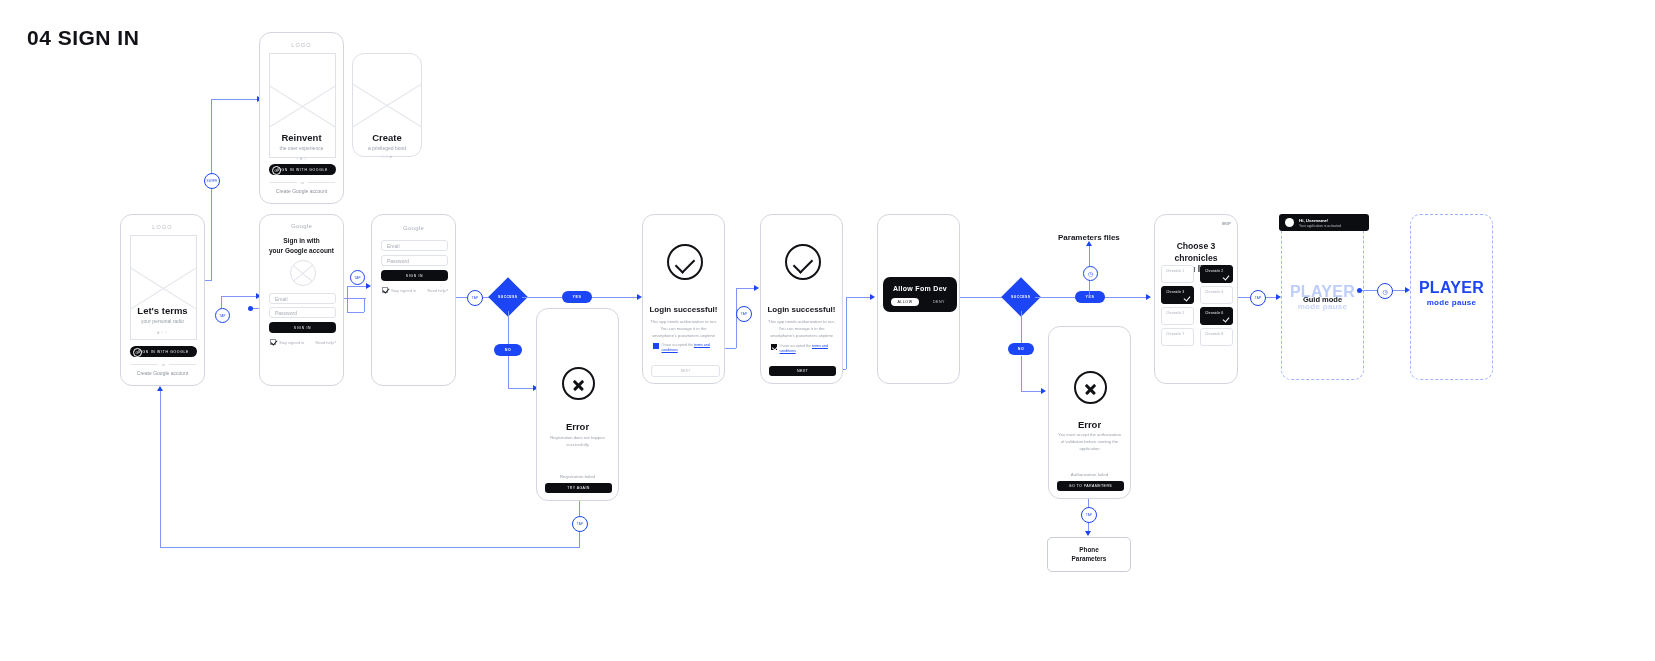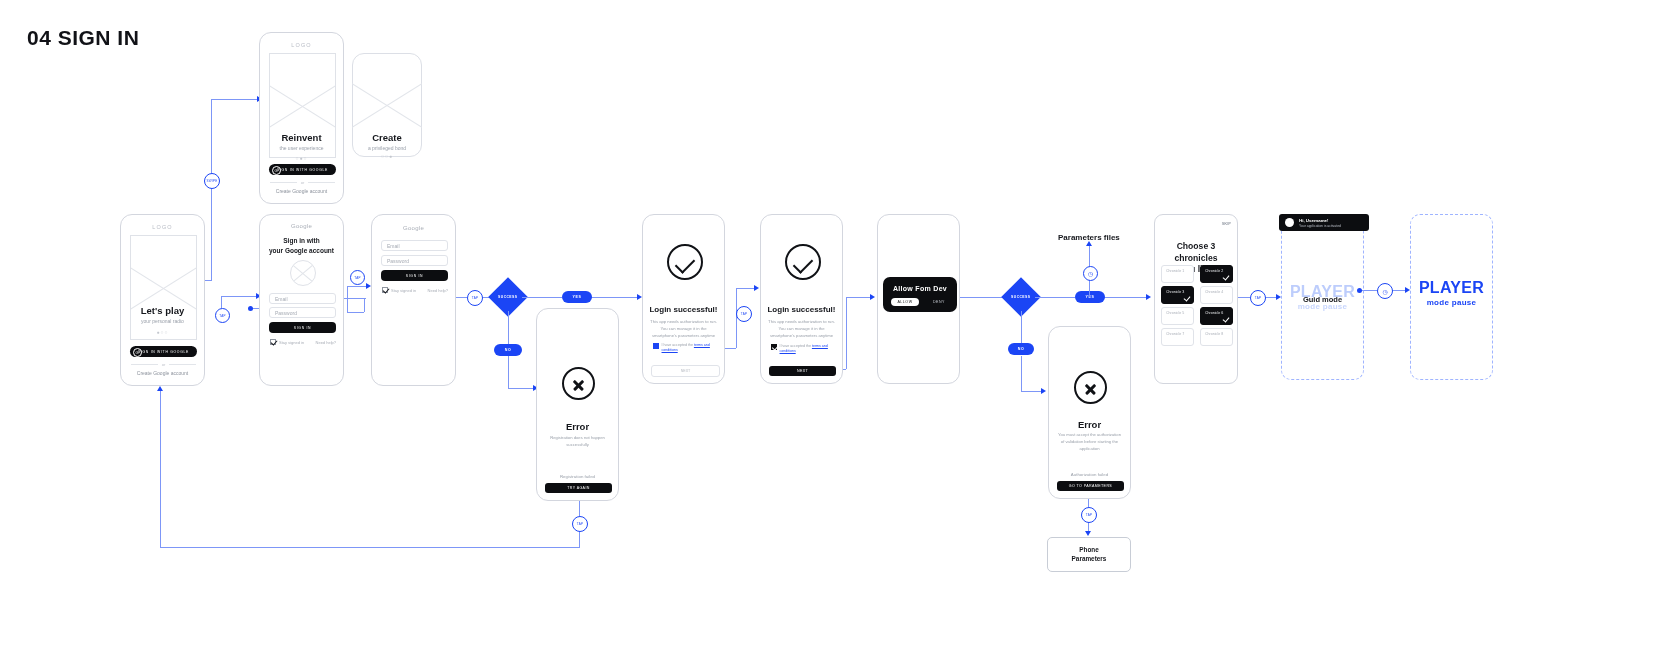--- a/index.html
+++ b/index.html
@@ -272,21 +272,21 @@
   <div class="ln lnh abs" style="left:1392px;top:290px;width:16px;"></div>
   <div class="dot abs" style="left:1357px;top:287.5px;"></div>
   <div class="arrow arr-r abs" style="left:1405px;top:286.5px;"></div>
   <div class="clocknode abs" style="left:1377px;top:283px;width:14px;height:14px;">
     <span>◷</span>
   </div>
 
   <div class="phone" style="left:120px;top:214px;width:85px;height:172px;">
     <div class="logo-lbl" style="top:9px;">LOGO</div>
     <div class="xbox" style="left:9px;top:20px;width:67px;height:105px;"></div>
-    <div class="head-big" style="top:90px;">Let's play</div>
+    <div class="head-big" style="top:90px;">Let's terms</div>
     <div class="sub-small" style="top:103px;">your personal radio</div>
     <div class="dots" style="top:114px;">●○○</div>
     <div class="blackbtn" style="left:9px;top:131px;width:67px;height:11px;">
       <span class="gcirc" style="left:3px;top:2px;">G</span>
       <span>SIGN IN WITH GOOGLE</span>
     </div>
     <div class="or-line" style="left:10px;top:147px;width:65px;">
       <span>or</span>
     </div>
     <div class="create-acct" style="top:155px;">Create Google account</div>
@@ -416,21 +416,21 @@
     </div>
     <div class="body-txt" style="top:144px;font-size:4.4px;">Authorization failed</div>
     <div class="dark-btn" style="left:8px;top:154px;width:67px;height:10px;">GO TO PARAMETERS</div>
   </div>
 
   <div class="note" style="left:1047px;top:537px;width:82px;height:33px;">
     <div>Phone</div>
     <div>Parameters</div>
   </div>
 
-  <div class="phone" style="left:1154px;top:214px;width:84px;height:170px;border-radius:9px;">
+  <div class="phone" style="left:1154px;top:214px;width:84px;height:170px;">
     <div class="chr-skip" style="right:6px;top:6px;">SKIP</div>
     <div class="chr-title" style="top:26px;">
       <span>Choose 3 chronicles</span><br>
       <span>you like</span>
     </div>
     <div class="tile" style="left:6px;top:50px;width:33px;height:18px;">Chronicle 1</div>
     <div class="tile sel" style="left:45px;top:50px;width:33px;height:18px;">
       <span>Chronicle 2</span>
       <span class="tck"></span>
     </div>

